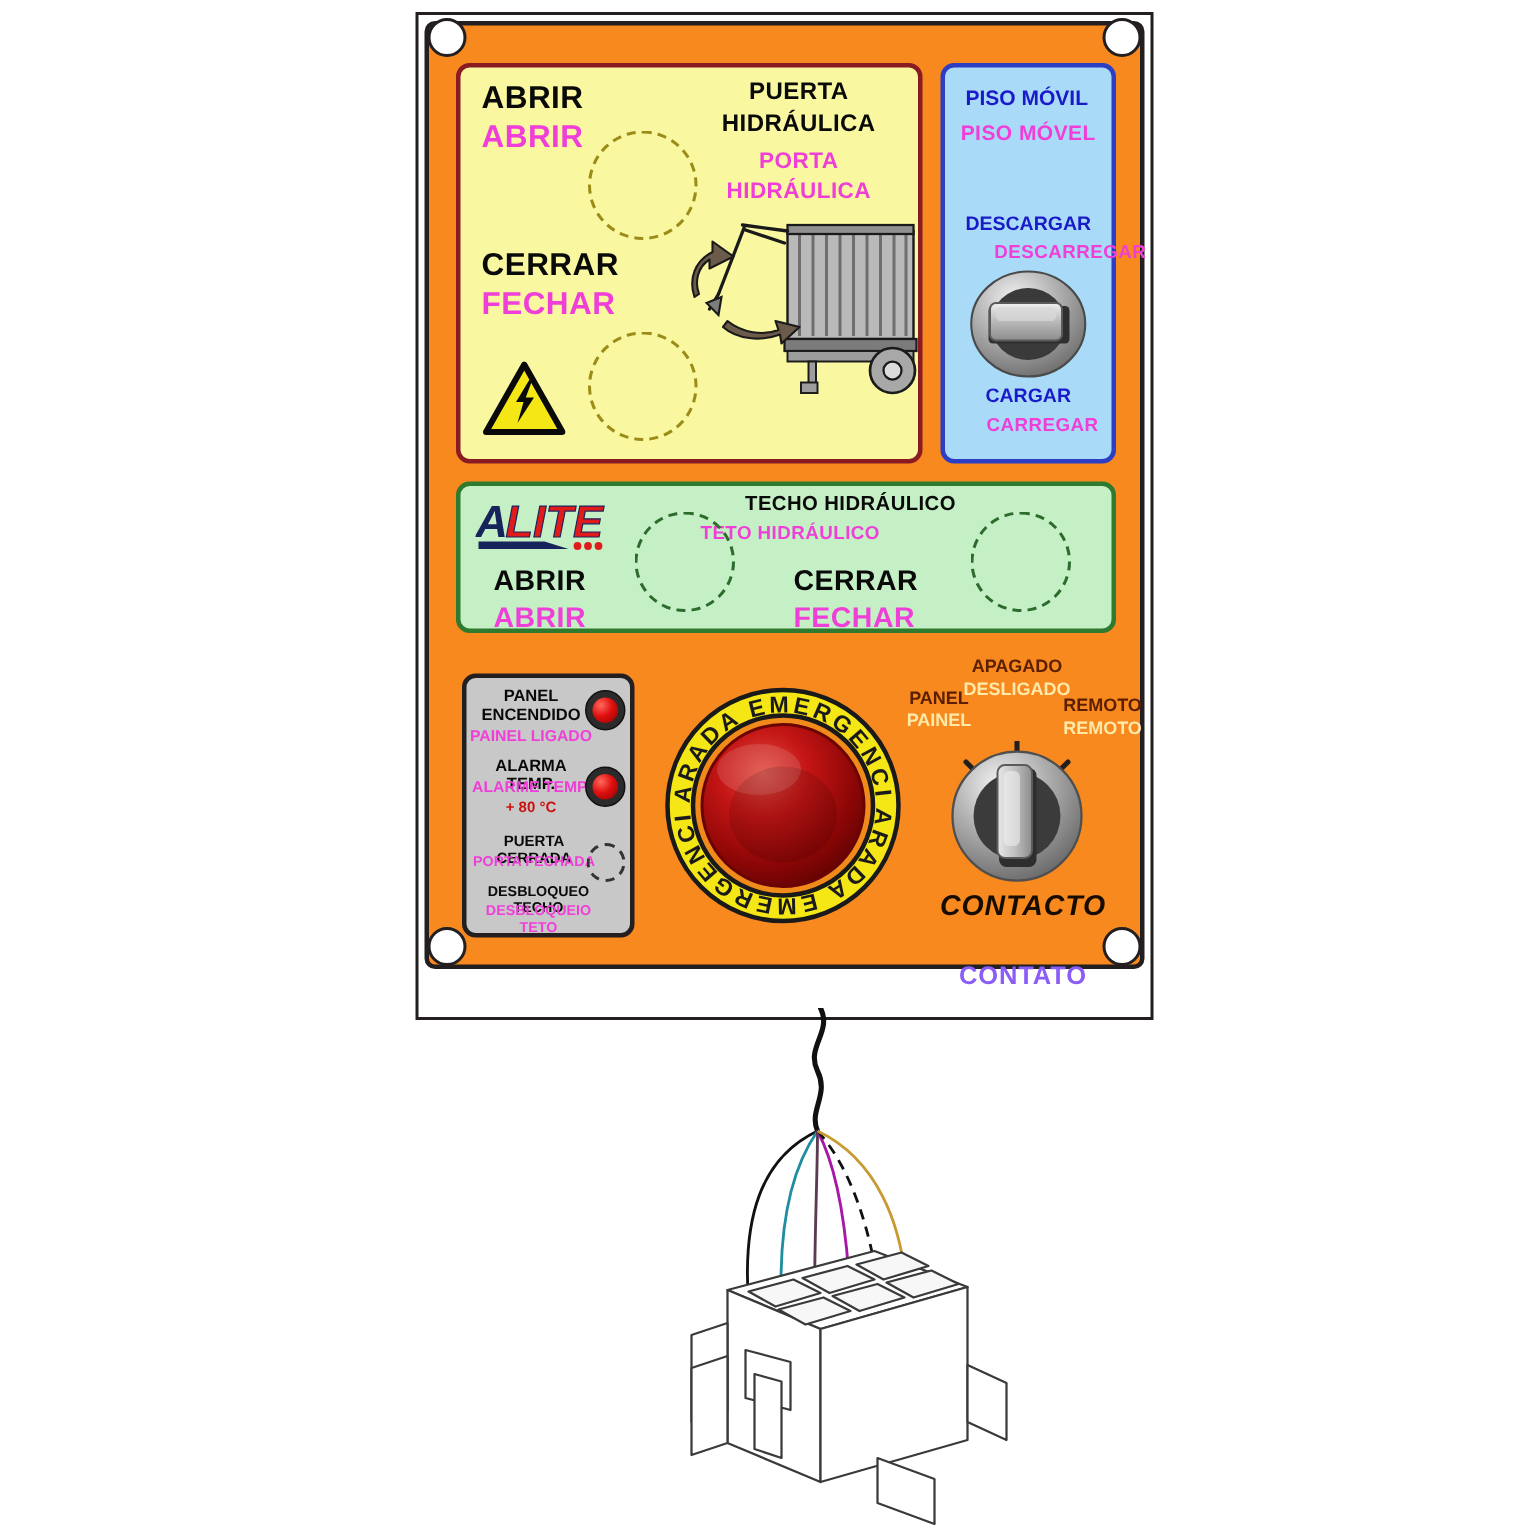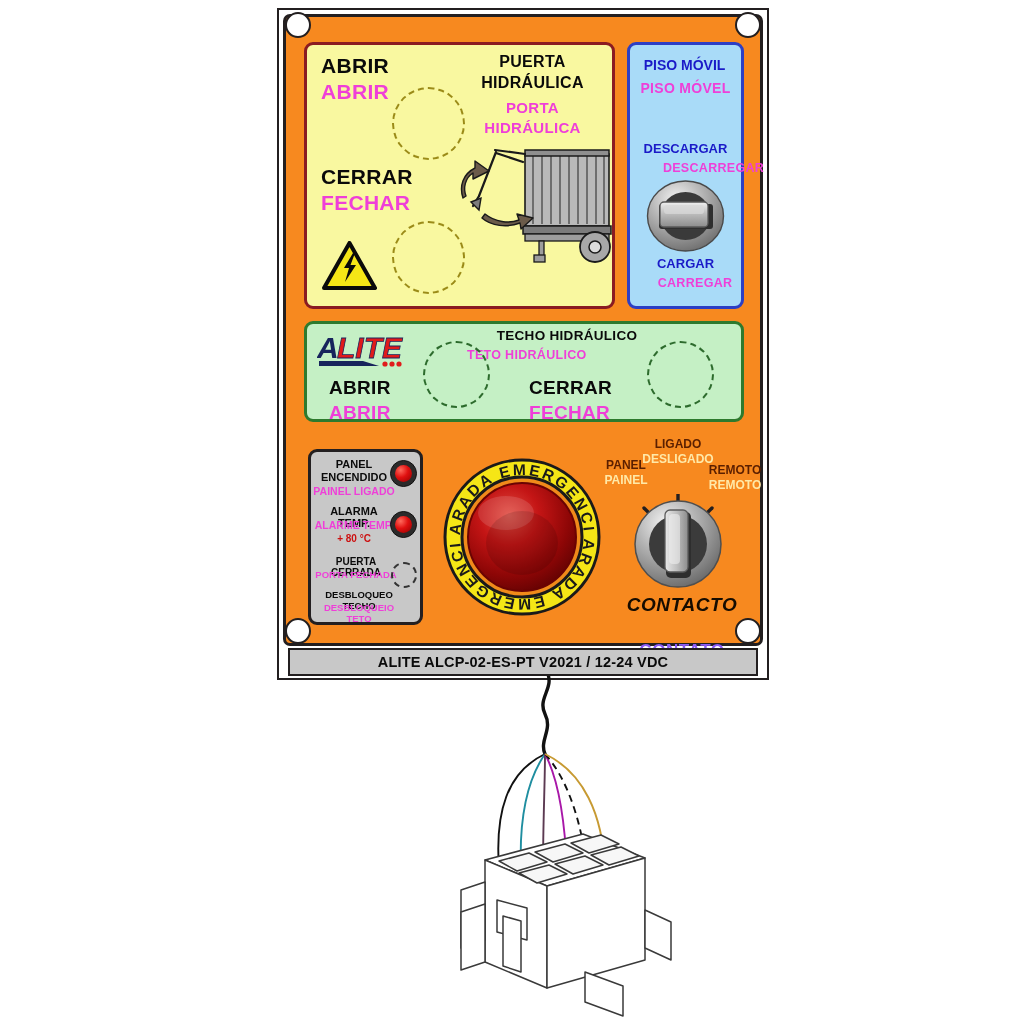--- a/index.html
+++ b/index.html
@@ -310,21 +310,21 @@
 
     <text font-family="'Liberation Sans',sans-serif" font-size="15.5" font-weight="bold" fill="#1a1a1a" letter-spacing="2.4">
       <textPath href="#ringTop" startOffset="50%" text-anchor="middle" id="estop-top-path">PARADA EMERGENCIA</textPath>
     </text>
     <text font-family="'Liberation Sans',sans-serif" font-size="15.5" font-weight="bold" fill="#1a1a1a" letter-spacing="2.4">
       <textPath href="#ringBot" startOffset="50%" text-anchor="middle" id="estop-bot-path">PARADA EMERGENCIA</textPath>
     </text>
   </svg>
 
   <div id="contact-grp">
-    <div class="ct-es" id="ct-off-es">LIGADO</div>
+    <div class="ct-es" id="ct-off-es">APAGADO</div>
     <div class="ct-pt" id="ct-off-pt">DESLIGADO</div>
     <div class="ct-es" id="ct-pan-es">PANEL</div>
     <div class="ct-pt" id="ct-pan-pt">PAINEL</div>
     <div class="ct-es" id="ct-rem-es">REMOTO</div>
     <div class="ct-pt" id="ct-rem-pt">REMOTO</div>
 
     <svg id="ct-knob" viewBox="0 0 96 96">
       <defs>
         <radialGradient id="knobG" cx="36%" cy="26%" r="78%">
           <stop offset="0%" stop-color="#f4f4f4"></stop>
@@ -346,23 +346,20 @@
       <circle cx="48" cy="50" r="29" fill="#3b3b3b"></circle>
       <rect x="36" y="18" width="25" height="66" rx="5" fill="#2e2e2e"></rect>
       <rect x="35" y="16" width="23" height="62" rx="5" fill="url(#handleG)" stroke="#5c5c5c" stroke-width="1.3"></rect>
       <rect x="39" y="20" width="11" height="50" rx="4" fill="#efefef" opacity=".6"></rect>
     </svg>
 
     <div id="ct-title-es">CONTACTO</div>
     <div id="ct-title-pt">CONTATO</div>
   </div>
 
-  <div id="model-bar">
-    <span id="model-text">ALITE ALCP-02-ES-PT V2021 / 12-24 VDC</span>
-  </div>
 
   <svg id="harness" viewBox="0 0 220 350">
 
     <path d="M92 0 C100 16 82 26 90 42 C98 58 84 68 90 82" stroke="#111" stroke-width="3.4" fill="none" stroke-linecap="round"></path>
 
     <g fill="none" stroke-width="1.9">
       <path d="M90 82 C52 100 40 140 44 196" stroke="#111111"></path>
       <path d="M90 82 C72 108 64 148 66 198" stroke="#1f8ea0"></path>
       <path d="M90 82 C90 110 88 150 88 198" stroke="#5c3a52"></path>
       <path d="M90 82 C104 108 110 150 112 198" stroke="#a817a8"></path>

